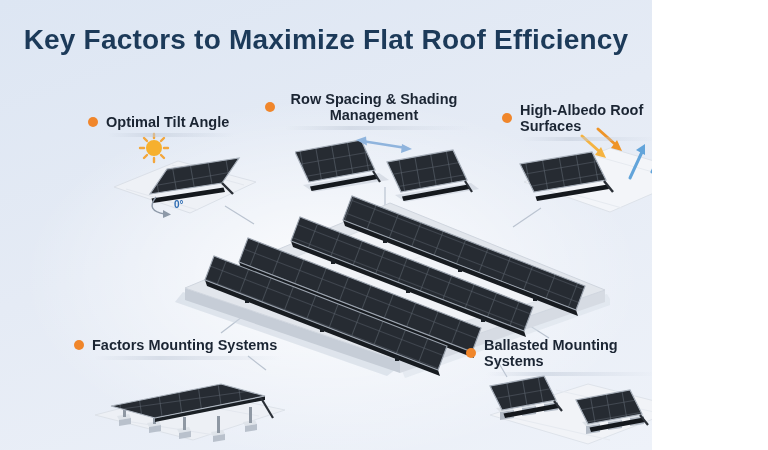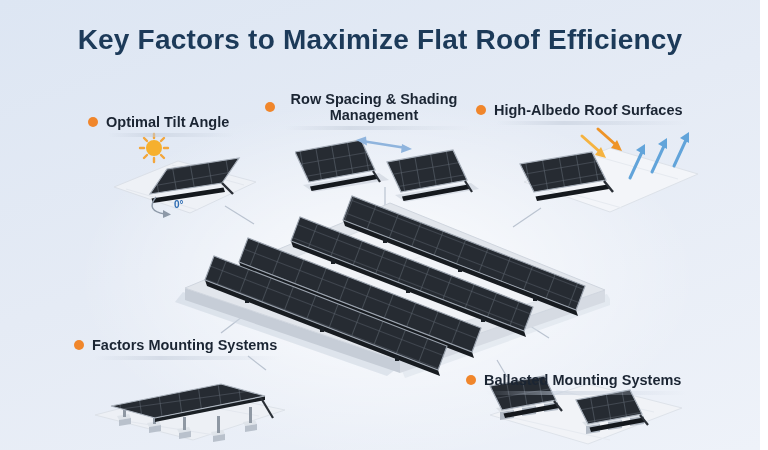--- a/index.html
+++ b/index.html
@@ -1,17 +1,17 @@
 <!DOCTYPE html>
 <html><head>
 <meta charset="utf-8">
 <style>
   html,body{margin:0;padding:0;}
   .stage{
-    position:relative;width:760px;height:450px;overflow:hidden;
+    position:relative;width:652px;height:450px;overflow:hidden;
     font-family:"Liberation Sans",sans-serif;
     background:linear-gradient(160deg,#dde6f3 0%,#e5ebf5 45%,#eef2f9 100%);
   }
   .stage::before{
     content:"";position:absolute;inset:0;pointer-events:none;
     background:radial-gradient(ellipse 430px 250px at 51% 62%,rgba(255,255,255,.9),rgba(255,255,255,0) 72%);
   }
   .title{
     position:absolute;top:24px;left:0;width:100%;text-align:center;
     font-size:28px;font-weight:bold;color:#1c3a59;letter-spacing:.2px;margin:0;
@@ -19,23 +19,23 @@
   .factor{position:absolute;display:flex;align-items:center;gap:8px;z-index:5;}
   .dot{width:10px;height:10px;border-radius:50%;background:#F0862B;flex:none;}
   .txt{font-size:14.5px;font-weight:bold;color:#1b2533;line-height:1.12;position:relative;}
   .txt::after{
     content:"";position:absolute;left:2px;right:-6px;bottom:-7px;height:4px;border-radius:2px;
     background:linear-gradient(90deg,rgba(195,204,218,0),rgba(195,204,218,.55) 35%,rgba(195,204,218,0));
   }
   #factor-1{left:88px;top:102px;margin-top:12px;}
   #factor-2{left:265px;top:91px;}
   #factor-2 .txt{width:182px;text-align:center;}
-  #factor-3{left:476px;top:102px;}
+  #factor-3{left:502px;top:102px;}
   #factor-4{left:74px;top:337px;}
-  #factor-5{left:466px;top:337px;margin-top:35px;}
+  #factor-5{left:466px;top:337px;}
   .illus{position:absolute;z-index:2;}
   .illus svg{display:block;}
   #illus-tilt{left:110px;top:127px;}
   #illus-spacing{left:295px;top:125px;}
   #illus-albedo{left:518px;top:122px;}
   #illus-roof{left:175px;top:192px;}
   #illus-elevated{left:93px;top:360px;}
   #illus-ballasted{left:486px;top:360px;}
   #connectors{position:absolute;inset:0;z-index:1;pointer-events:none;}
 </style>

